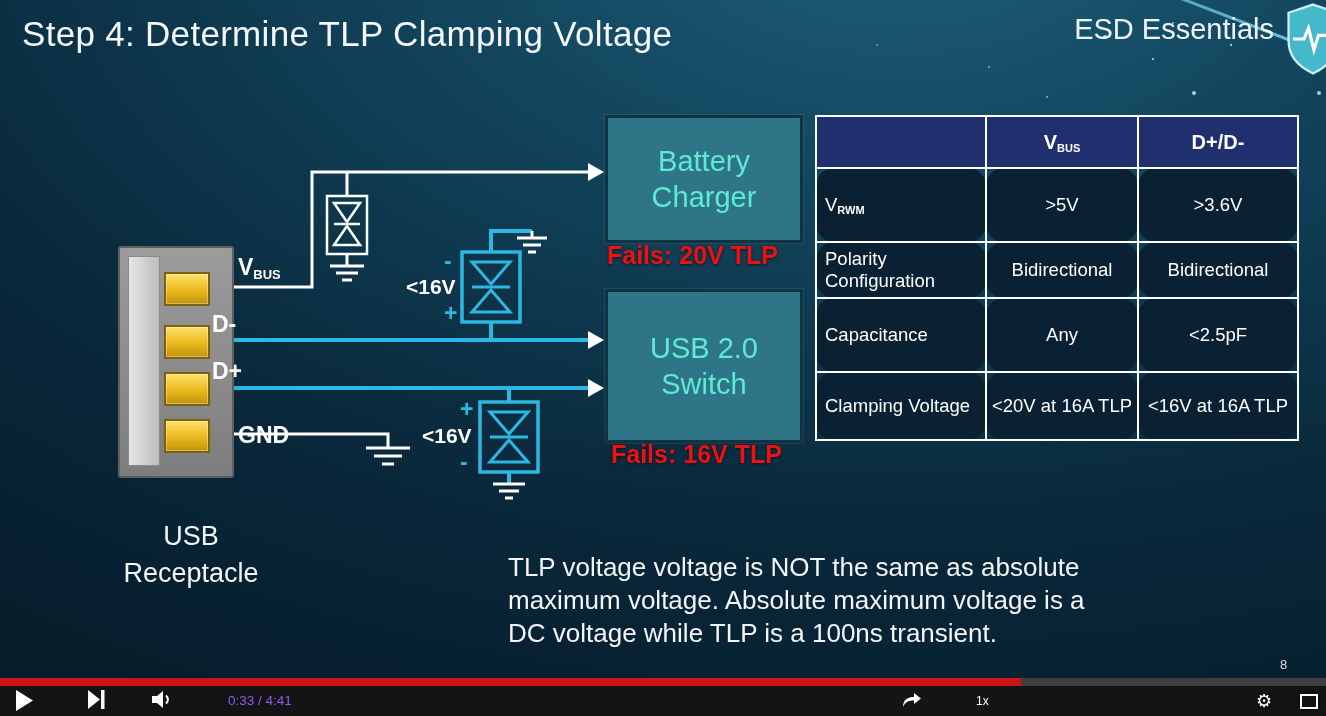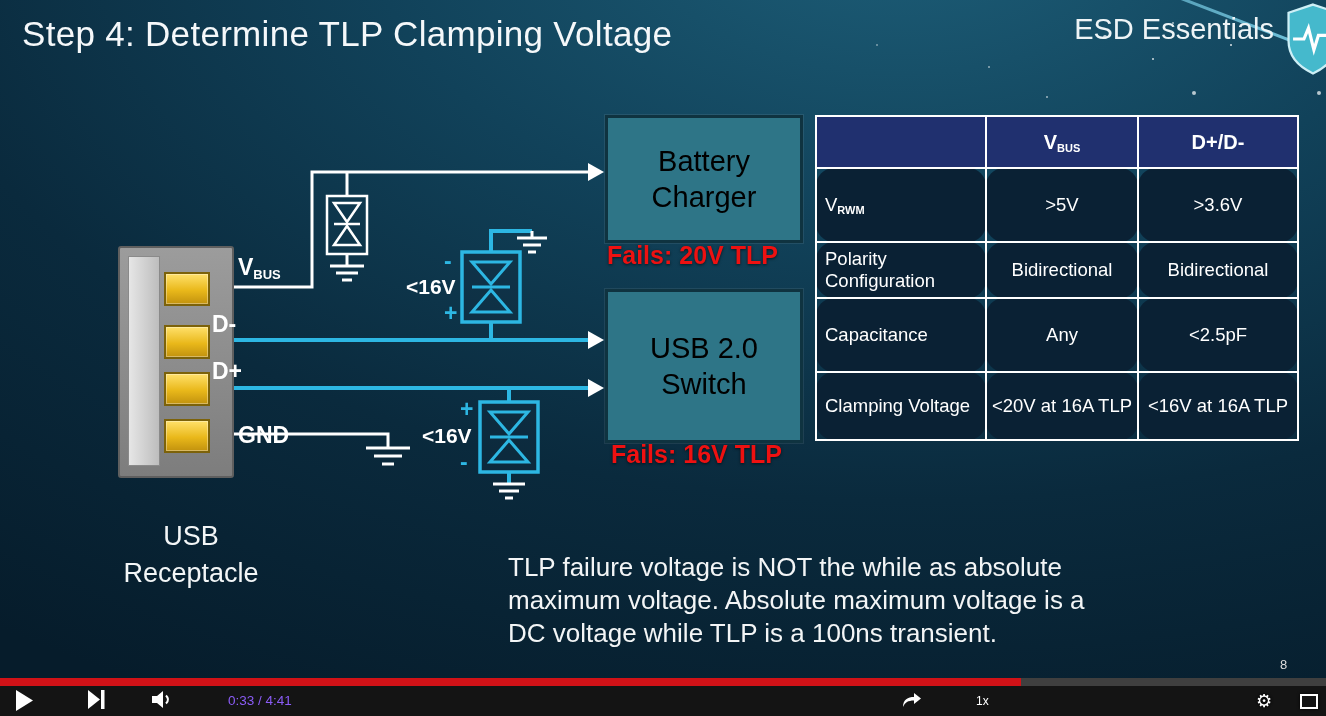--- a/index.html
+++ b/index.html
@@ -31,21 +31,21 @@
     background:linear-gradient(90deg,#e6e6e6,#bdbdbd);}
   .pin{left:164px;width:42px;height:30px;background:linear-gradient(180deg,#ffe06a,#e9b81a 55%,#c2920e);
     border:2px solid #7c620a;box-shadow:inset 0 0 0 1px rgba(255,255,255,.35);}
   .plabel{color:#fff;font-weight:bold;font-size:23px;}
   .psub{font-size:13px;vertical-align:-4px;font-weight:bold;}
   .recep-label{left:96px;top:498px;width:190px;text-align:center;color:#f3f6f7;font-size:27px;line-height:37px;margin-top:20px;}
 
   
   .sign{color:var(--cyan);font-weight:bold;font-size:23px;}
   .vlim{color:#fff;font-weight:bold;font-size:21px;}
-  .tealbox{background:var(--teal_box);border:3px solid var(--teal_box_border);color:#000000;
+  .tealbox{background:var(--teal_box);border:3px solid var(--teal_box_border);color:#5eead4;
     display:flex;align-items:center;justify-content:center;text-align:center;
     font-size:29px;line-height:1.25;box-shadow:0 0 0 1px rgba(255,255,255,.08);}
   .fail{color:var(--fail_red);font-weight:bold;font-size:25px;text-shadow:0 1px 3px rgba(0,0,0,.6);}
 
   
   .dtable{position:absolute;left:815px;top:115px;border-collapse:collapse;color:#fff;table-layout:fixed;}
   .dtable th,.dtable td{border:2px solid #fff;overflow:hidden;}
   .dtable th{background:var(--header_blue);height:50px;font-size:20px;font-weight:bold;text-align:center;}
   .dtable td{background:var(--cell_navy);font-size:18.5px;border-radius:18px;}
   .dtable .c1{width:152px;text-align:left;padding:0 8px;}
@@ -211,21 +211,21 @@
       </tr>
       <tr>
         <td class="c1"><span>Clamping Voltage</span><span class="tsub"></span></td>
         <td class="c2">&lt;20V at 16A TLP</td>
         <td class="c3">&lt;16V at 16A TLP</td>
       </tr>
     </tbody>
       </table>
 
     <div class="abs footnote">
-      <div>TLP failure voltage is NOT the while as absolute</div>
+      <div>TLP voltage voltage is NOT the same as absolute</div>
       <div>maximum voltage. Absolute maximum voltage is a</div>
       <div>DC voltage while TLP is a 100ns transient.</div>
     </div>
 
     <div class="abs pagenum">8</div>
   </div>
 
   <div class="progress">
     <div class="progress-fill" style="width: 77%;"></div>
   </div>

